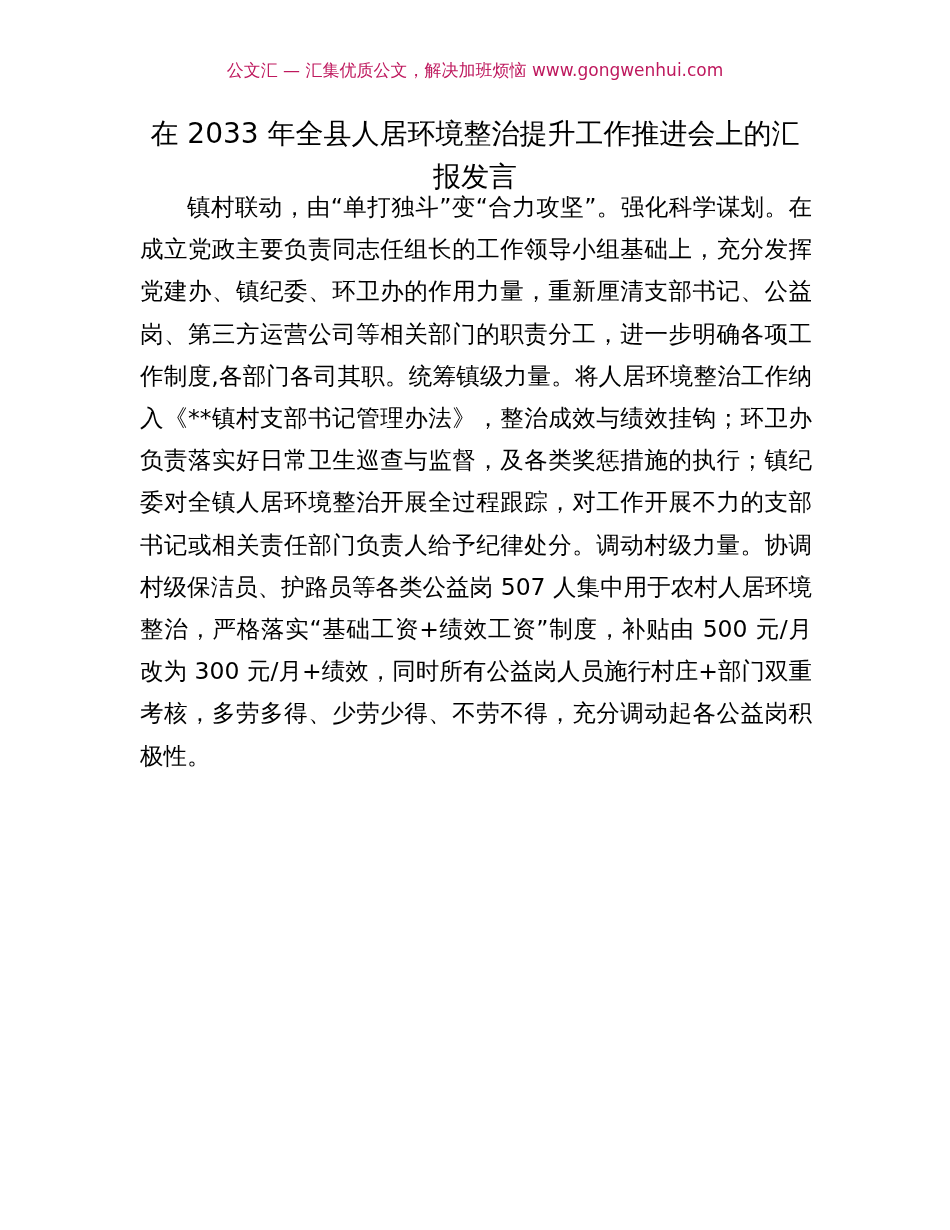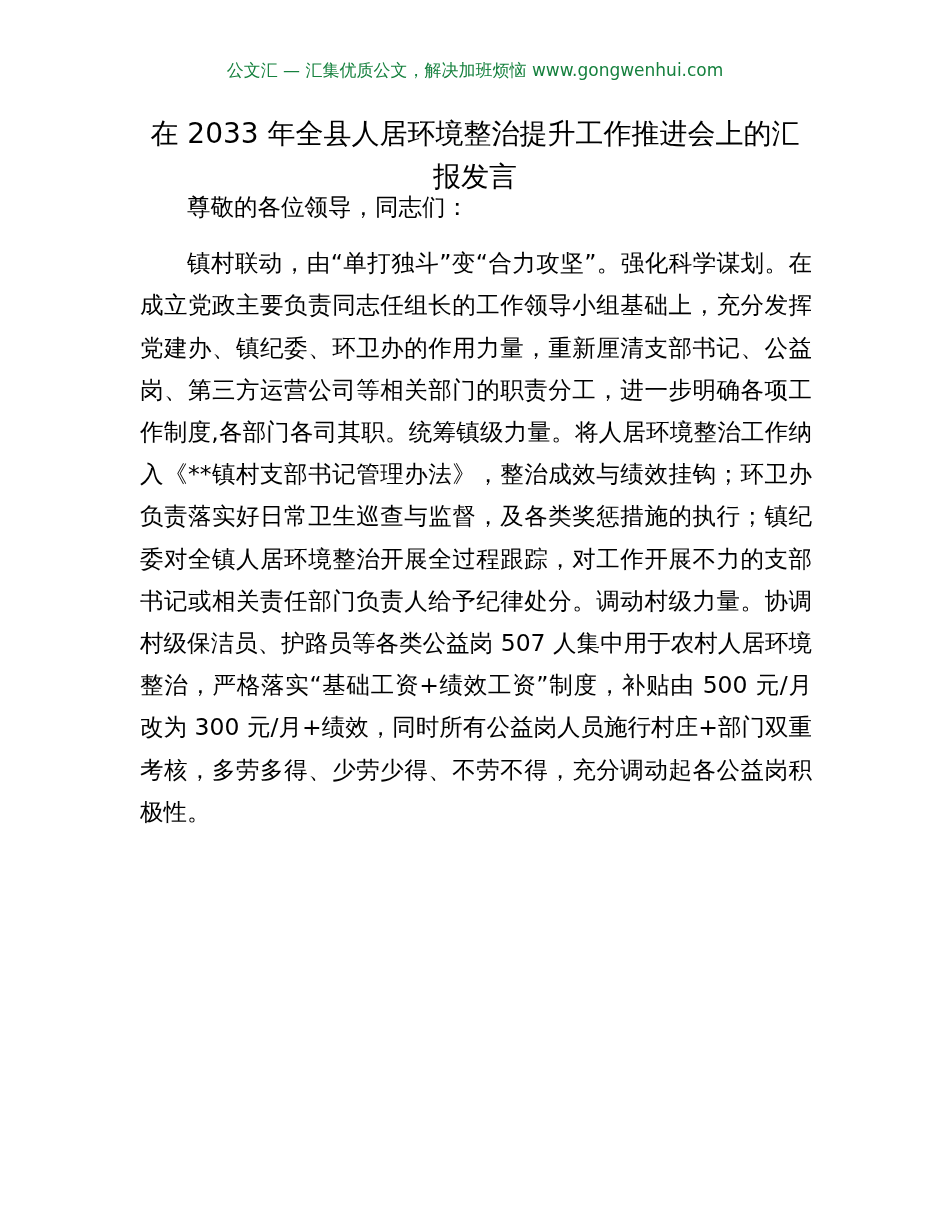--- a/index.html
+++ b/index.html
@@ -16,21 +16,21 @@
       color: #000000;
     }
     .page-header {
       position: absolute;
       top: 58px;
       left: 0;
       width: 950px;
       text-align: center;
       font-size: 17px;
       line-height: 24px;
-      color: #15803d;
+      color: #be185d;
     }
     .doc-title {
       position: absolute;
       top: 112px;
       left: 140px;
       width: 670px;
       text-align: center;
       font-size: 28px;
       line-height: 43px;
       margin: 0;
@@ -56,15 +56,14 @@
 </head>
 <body>
 
 <div class="page-header">
   <span>公文汇 — 汇集优质公文，解决加班烦恼 www.gongwenhui.com</span>
 </div>
 
 <h1 class="doc-title">在 2033 年全县人居环境整治提升工作推进会上的汇报发言</h1>
 
 <div class="doc-body">
-  <p class="salutation">尊敬的各位领导，同志们：</p>
   <p>镇村联动，由“单打独斗”变“合力攻坚”。强化科学谋划。在成立党政主要负责同志任组长的工作领导小组基础上，充分发挥党建办、镇纪委、环卫办的作用力量，重新厘清支部书记、公益岗、第三方运营公司等相关部门的职责分工，进一步明确各项工作制度,各部门各司其职。统筹镇级力量。将人居环境整治工作纳入《**镇村支部书记管理办法》，整治成效与绩效挂钩；环卫办负责落实好日常卫生巡查与监督，及各类奖惩措施的执行；镇纪委对全镇人居环境整治开展全过程跟踪，对工作开展不力的支部书记或相关责任部门负责人给予纪律处分。调动村级力量。协调村级保洁员、护路员等各类公益岗 507 人集中用于农村人居环境整治，严格落实“基础工资+绩效工资”制度，补贴由 500 元/月改为 300 元/月+绩效，同时所有公益岗人员施行村庄+部门双重考核，多劳多得、少劳少得、不劳不得，充分调动起各公益岗积极性。</p>
 </div>
 
 </body></html>

